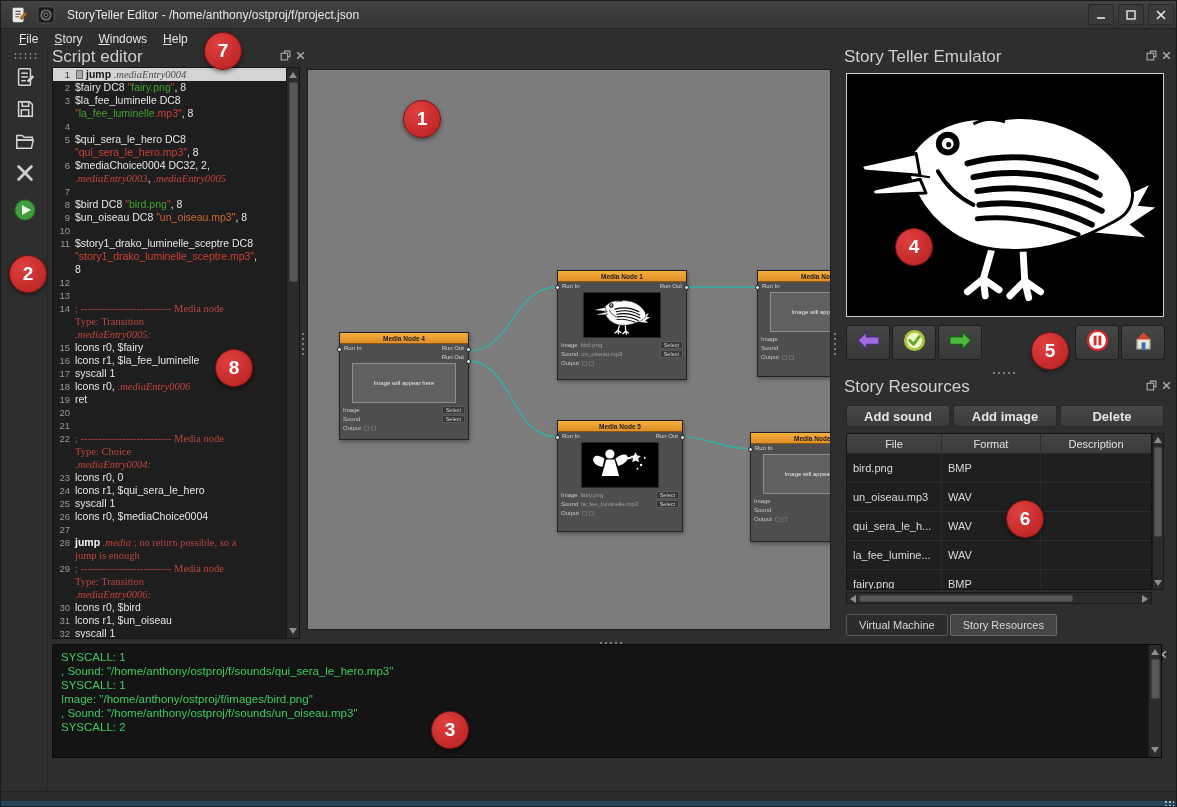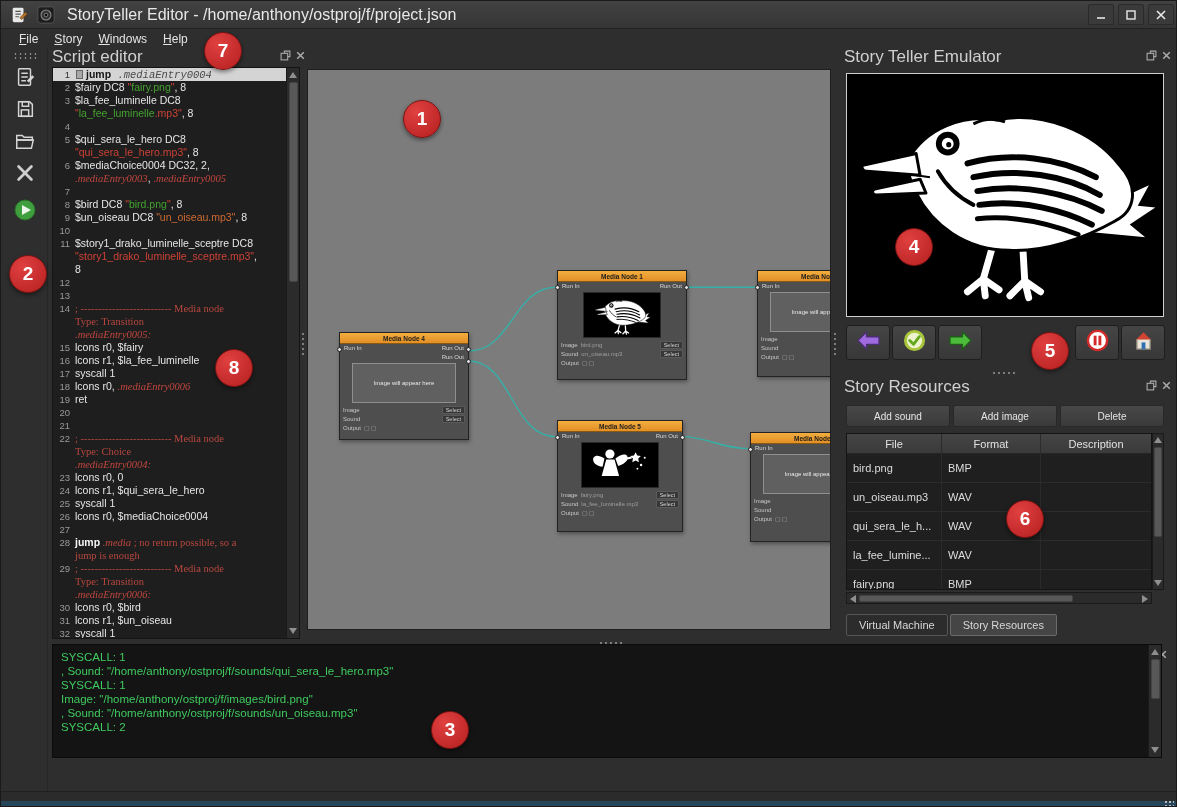--- a/index.html
+++ b/index.html
@@ -3,21 +3,21 @@
 <meta charset="utf-8">
 <style>
   html,body{margin:0;padding:0;background:#555;}
   *{box-sizing:border-box;}
   .window{position:relative;width:1177px;height:807px;background:#2e2e2e;
     font-family:"Liberation Sans",sans-serif;color:#ddd;overflow:hidden;border:1px solid #1a1a1a;}
   
   .titlebar{position:absolute;left:0;top:0;width:1177px;height:28px;background:linear-gradient(#424242,#353535);
     border-bottom:1px solid #222;display:flex;align-items:center;}
   .tb-ic{width:18px;height:18px;margin-left:9px;}
-  .tb-title{margin-left:12px;font-size:16px;color:#e8e8e8;}
+  .tb-title{margin-left:12px;font-size:12px;color:#e8e8e8;}
   .win-btns{position:absolute;right:4px;top:3px;display:flex;gap:4px;}
   .win-btn{width:26px;height:21px;display:flex;align-items:center;justify-content:center;background:#3a3a3a;
     border:1px solid #2a2a2a;border-radius:2px;}
   
   .menubar{position:absolute;left:0;top:28px;width:1177px;height:19px;background:#2e2e2e;display:flex;align-items:center;padding-left:10px;}
   .menu-item{font-size:12px;color:#e4e4e4;padding:1px 8px;cursor:default;}
   .menu-item u{text-decoration:underline;}
   
   .side-toolbar{position:absolute;left:0;top:47px;width:47px;height:743px;background:#2e2e2e;border-right:1px solid #262626;}
   .tool-handle{position:absolute;left:12px;top:4px;width:24px;height:7px;
@@ -36,21 +36,21 @@
   .srow.hl .gut{color:#333;}
   .codeln{font-size:10.5px;color:#e6e6e6;}
   .tok.w{color:#e6e6e6;}
   .tok.kw{color:#f5f5f5;font-weight:bold;}
   .tok.g{color:#43a22f;}
   .tok.r{color:#cd4136;}
   .tok.o{color:#cd6a33;}
   .tok.ri{color:#c2463e;font-style:italic;font-family:"Liberation Serif",serif;}
   .tok.ci{color:#b8473f;font-family:"Liberation Serif",serif;}
   .tok.hlb{color:#141414;font-weight:bold;}
-  .tok.hli{color:#4a4a4a;font-style:italic;font-family:Liberation Mono, monospace;}
+  .tok.hli{color:#4a4a4a;font-style:italic;font-family:Liberation Serif, serif;}
   .mk{display:inline-block;width:7px;height:9px;background:#a8a8a8;border:1px solid #666;margin:0 3px 0 1px;vertical-align:-1px;}
   .vscroll{position:absolute;right:0;top:0;width:13px;background:#2b2b2b;border-left:1px solid #1a1a1a;}
   .vscroll .arr{position:absolute;left:2px;width:0;height:0;border-left:4px solid transparent;border-right:4px solid transparent;}
   .arr.up{top:4px;border-bottom:6px solid #8f8f8f;}
   .arr.down{bottom:4px;border-top:6px solid #8f8f8f;}
   .vhandle{position:absolute;left:2px;width:9px;background:#585858;border:1px solid #444;border-radius:2px;}
   
   .canvas{position:absolute;left:306px;top:68px;width:524px;height:561px;background:#7c7c7c;border:1px solid #1f1f1f;overflow:hidden;}
   .links{position:absolute;left:0;top:0;width:100%;height:100%;}
   .links path{fill:none;stroke:#35b0a8;stroke-width:1.4px;}
@@ -71,21 +71,21 @@
   .pin{position:absolute;width:5px;height:5px;border-radius:50%;background:#e0e0e0;border:1px solid #222;}
   
   .screen{position:absolute;left:845px;top:72px;width:318px;height:244px;background:#000;border:1px solid #cfcfcf;}
   .screen svg{width:100%;height:100%;display:block;}
   .nav-row{position:absolute;left:845px;top:324px;width:319px;height:36px;}
   .nav-btn{position:absolute;top:0;width:44px;height:35px;background:linear-gradient(#454545,#383838);
     border:1px solid #1e1e1e;border-radius:3px;display:flex;align-items:center;justify-content:center;}
   .nav-btn svg{width:25px;height:23px;}
   .res-btns{position:absolute;left:845px;top:404px;width:318px;display:flex;gap:3px;}
   .push-btn{height:22px;flex:1;background:linear-gradient(#484848,#3a3a3a);border:1px solid #282828;border-radius:2px;
-    color:#e4e4e4;font-size:10px;display:flex;align-items:center;justify-content:center;}
+    color:#e4e4e4;font-size:13px;display:flex;align-items:center;justify-content:center;font-weight:bold;}
   .res-table{position:absolute;left:845px;top:432px;width:306px;height:157px;background:#1f1f1f;border:1px solid #141414;overflow:hidden;}
   .thead{display:flex;height:20px;background:linear-gradient(#454545,#3a3a3a);border-bottom:1px solid #262626;}
   .th{font-size:11px;color:#e2e2e2;display:flex;align-items:center;justify-content:center;border-right:1px solid #2c2c2c;}
   .trow{display:flex;height:29px;border-bottom:1px solid #2c2c2c;}
   .td{font-size:11px;color:#dcdcdc;display:flex;align-items:center;padding-left:6px;border-right:1px solid #2a2a2a;overflow:hidden;white-space:nowrap;}
   .c0{width:95px;} .c1{width:99px;} .c2{width:110px;border-right:none;}
   .tbl-vscroll{position:absolute;left:1151px;top:432px;width:12px;height:157px;background:#2b2b2b;border:1px solid #1a1a1a;}
   .hscroll{position:absolute;left:845px;top:591px;width:306px;height:12px;background:#2b2b2b;border:1px solid #1a1a1a;}
   .hs-arr{position:absolute;top:2px;width:0;height:0;border-top:4px solid transparent;border-bottom:4px solid transparent;}
   .hs-arr.left{left:3px;border-right:6px solid #8f8f8f;}

